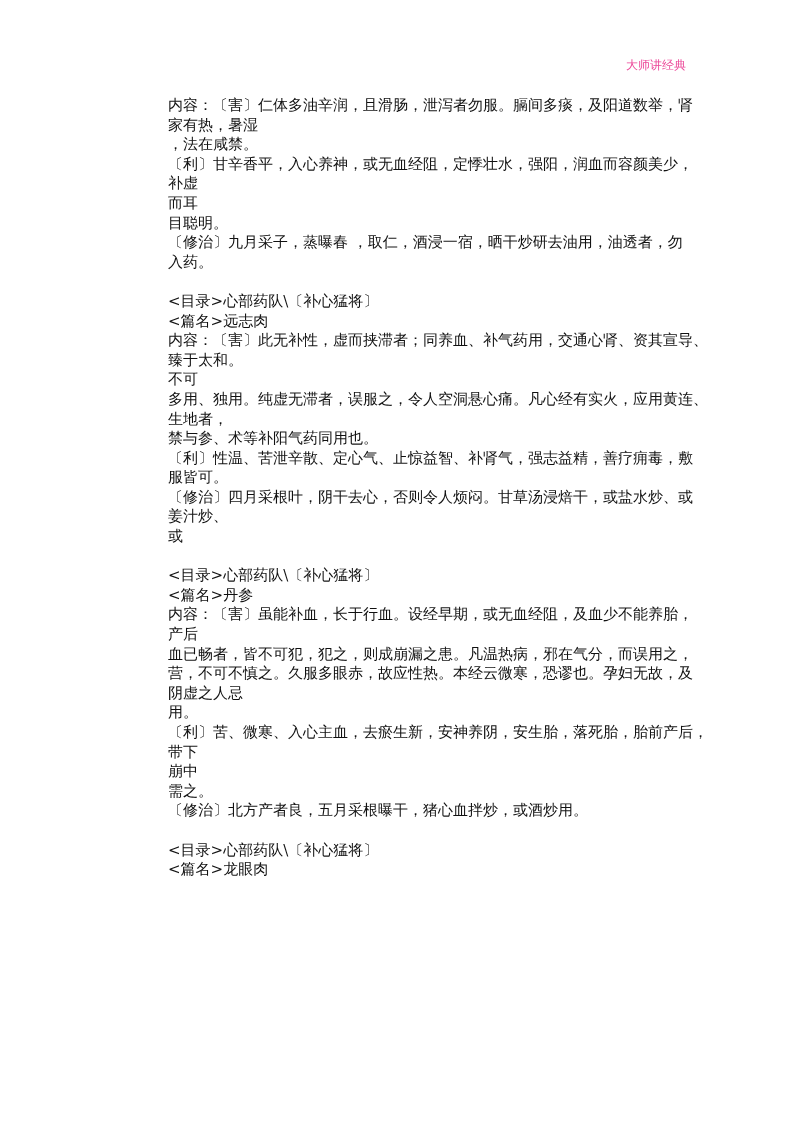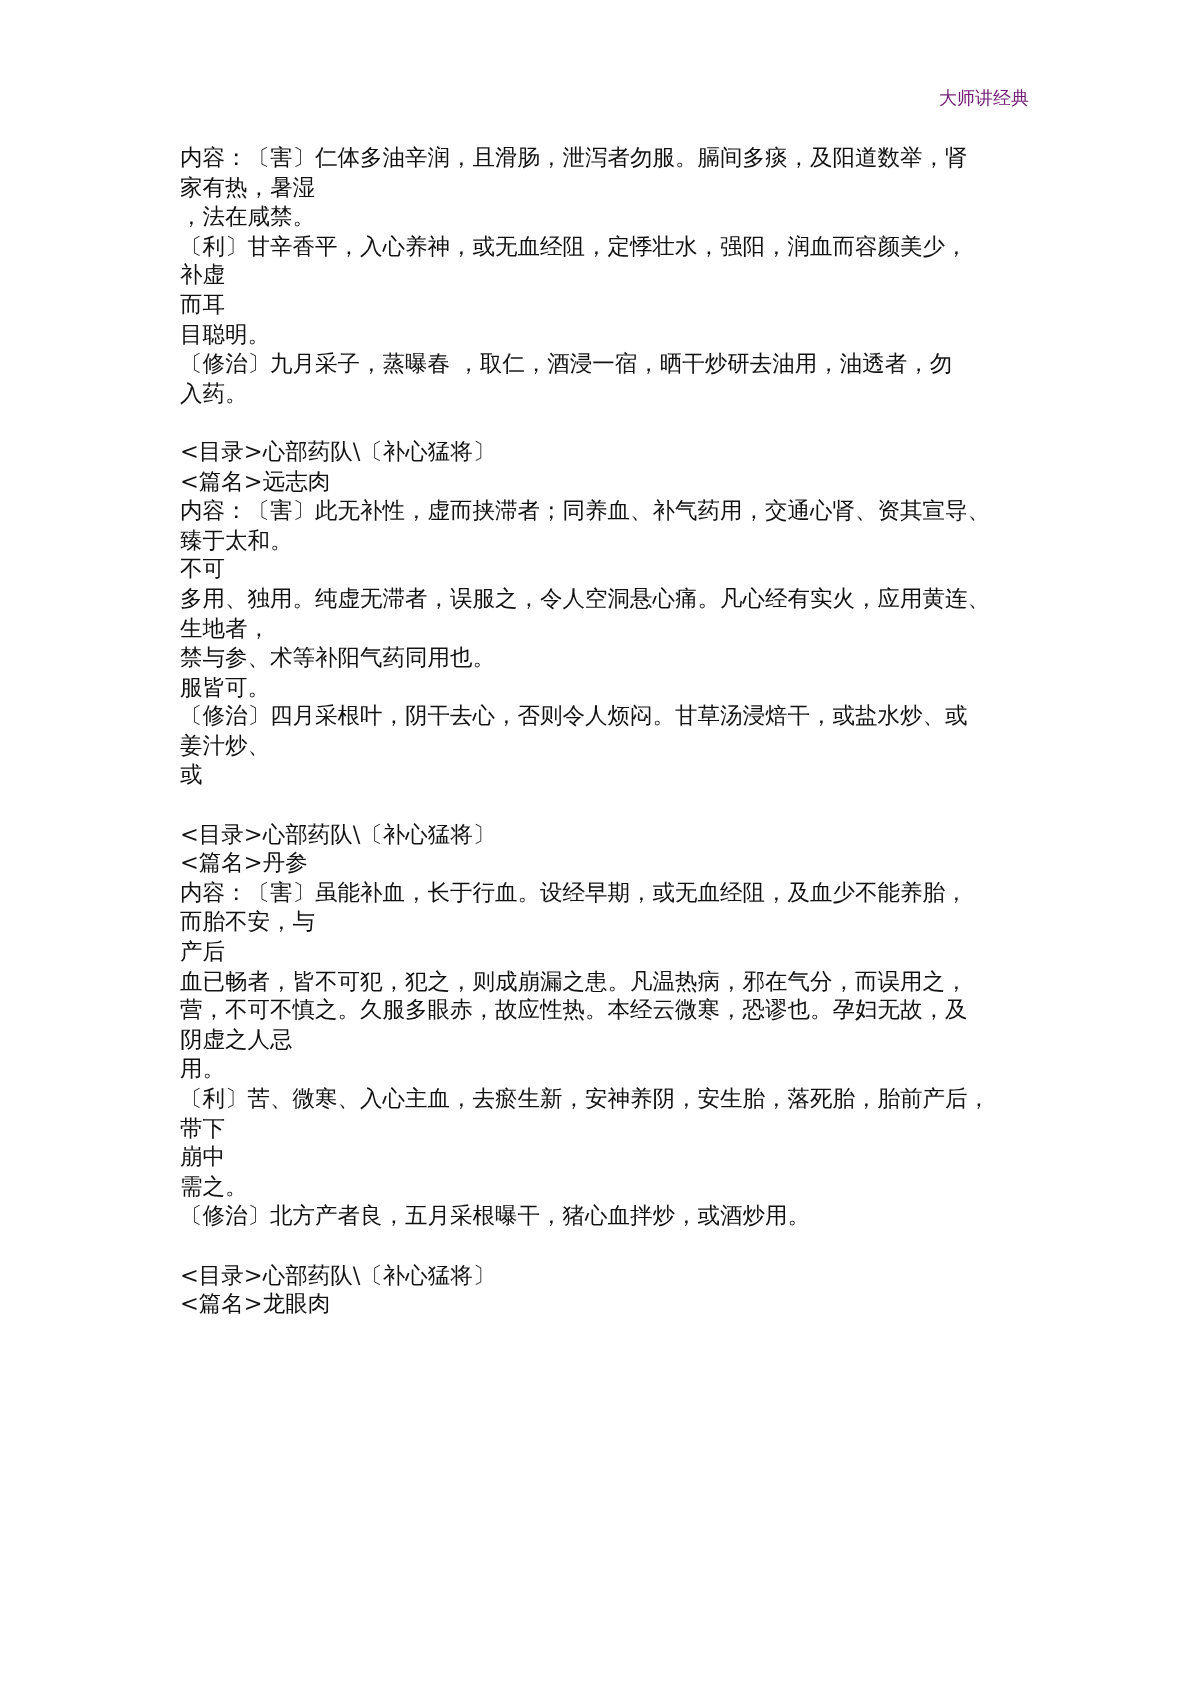--- a/index.html
+++ b/index.html
@@ -1,21 +1,21 @@
 <!DOCTYPE html>
 <html><head>
 <meta charset="utf-8">
 <style>
   html, body { margin: 0; padding: 0; background: #ffffff; }
   body { width: 793px; height: 1122px; position: relative; overflow: hidden;
          font-family: "DejaVu Serif", "Liberation Serif", serif; color: #111; }
-  .header { position: absolute; top: 57px; right: 107px; font-size: 12px; color: #701a75; text-align: center; }
+  .header { position: absolute; top: 57px; right: 107px; font-size: 12px; color: #ec4899; text-align: center; }
   .content { position: absolute; left: 120px; top: 96px; width: 570px;
              font-size: 15px; line-height: 19.6px; }
-  .line { white-space: nowrap; height: 19.6px; }
+  .line { white-space: nowrap; height: 19.6px; margin-left: 48px; }
   .blank { height: 19.6px; }
 </style>
 </head>
 <body>
 
 <div class="header">大师讲经典</div>
 
 <div class="content" id="content">
     <div class="line">内容：〔害〕仁体多油辛润，且滑肠，泄泻者勿服。膈间多痰，及阳道数举，肾</div>
     <div class="line">家有热，暑湿</div>
@@ -28,29 +28,29 @@
     <div class="line">入药。</div>
     <div class="line blank"></div>
     <div class="line">&lt;目录&gt;心部药队\〔补心猛将〕</div>
     <div class="line">&lt;篇名&gt;远志肉</div>
     <div class="line">内容：〔害〕此无补性，虚而挟滞者；同养血、补气药用，交通心肾、资其宣导、</div>
     <div class="line">臻于太和。</div>
     <div class="line">不可</div>
     <div class="line">多用、独用。纯虚无滞者，误服之，令人空洞悬心痛。凡心经有实火，应用黄连、</div>
     <div class="line">生地者，</div>
     <div class="line">禁与参、术等补阳气药同用也。</div>
+    <div class="line">〔利〕性温、苦泄辛散、定心气、止惊益智、补肾气，强志益精，善疗痈毒，敷</div>
     <div class="line">服皆可。</div>
     <div class="line">〔修治〕四月采根叶，阴干去心，否则令人烦闷。甘草汤浸焙干，或盐水炒、或</div>
     <div class="line">姜汁炒、</div>
     <div class="line">或</div>
     <div class="line blank"></div>
     <div class="line">&lt;目录&gt;心部药队\〔补心猛将〕</div>
     <div class="line">&lt;篇名&gt;丹参</div>
     <div class="line">内容：〔害〕虽能补血，长于行血。设经早期，或无血经阻，及血少不能养胎，</div>
-    <div class="line">而胎不安，与</div>
     <div class="line">产后</div>
     <div class="line">血已畅者，皆不可犯，犯之，则成崩漏之患。凡温热病，邪在气分，而误用之，</div>
     <div class="line">营，不可不慎之。久服多眼赤，故应性热。本经云微寒，恐谬也。孕妇无故，及</div>
     <div class="line">阴虚之人忌</div>
     <div class="line">用。</div>
     <div class="line">〔利〕苦、微寒、入心主血，去瘀生新，安神养阴，安生胎，落死胎，胎前产后，</div>
     <div class="line">带下</div>
     <div class="line">崩中</div>
     <div class="line">需之。</div>
     <div class="line">〔修治〕北方产者良，五月采根曝干，猪心血拌炒，或酒炒用。</div>

